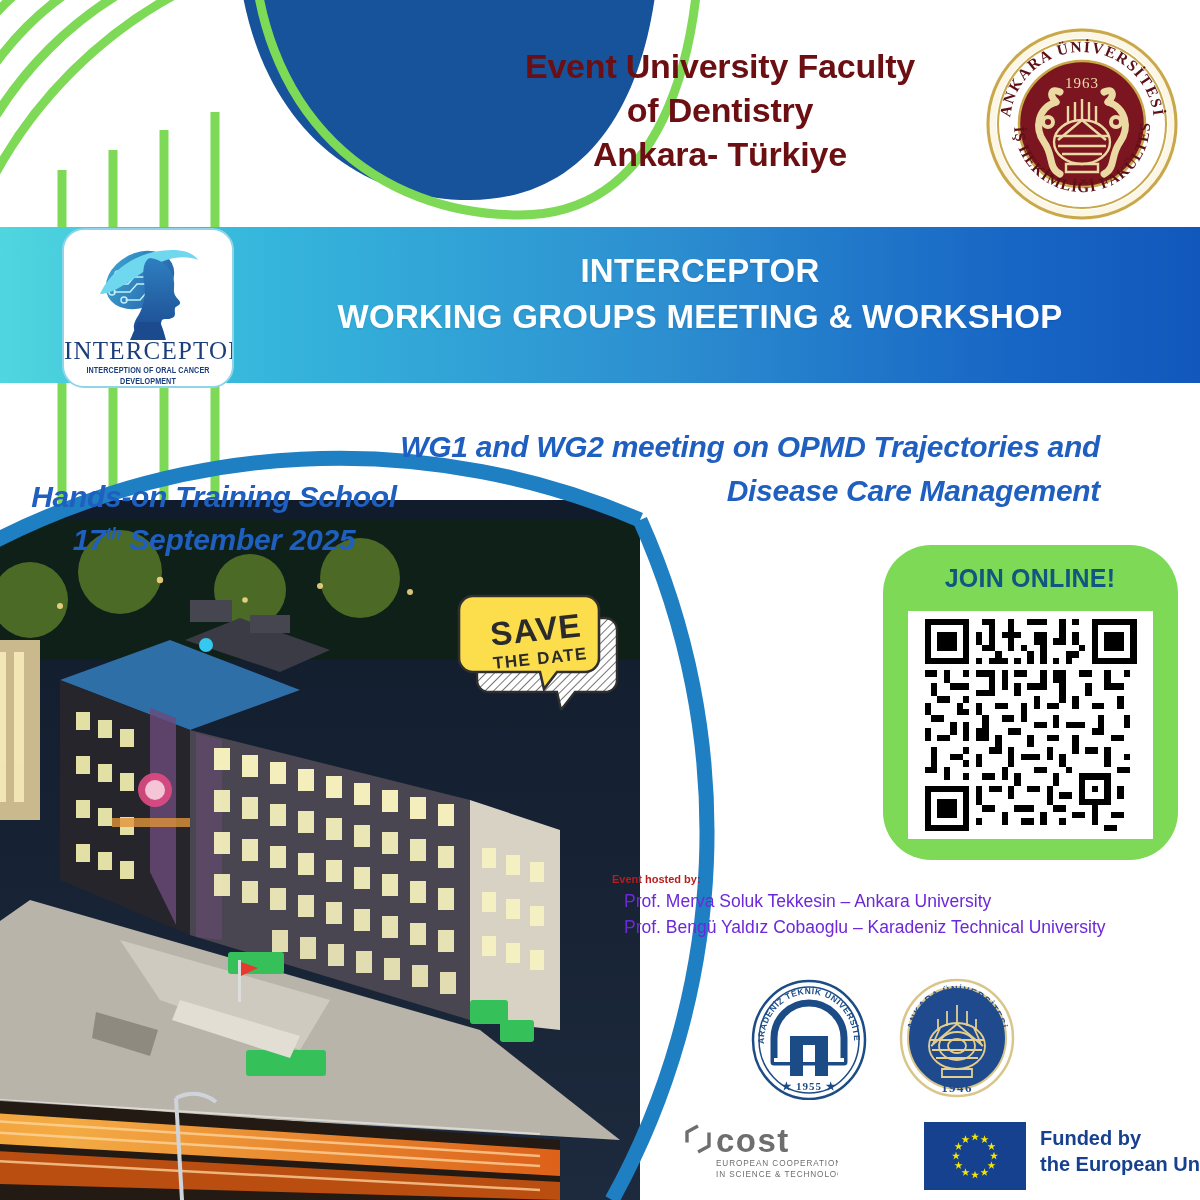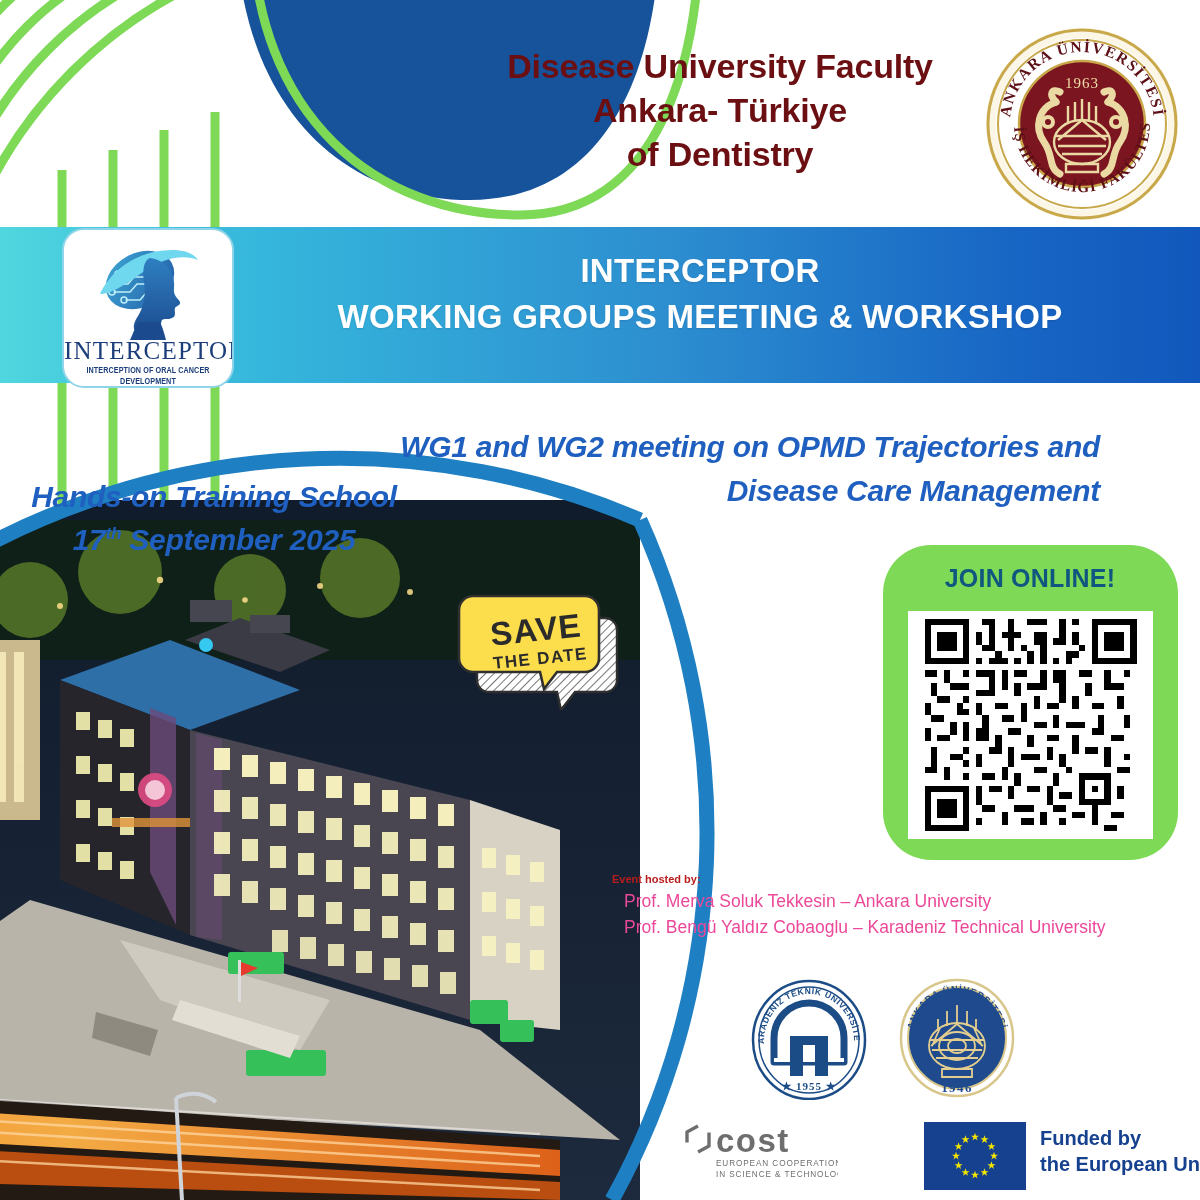--- a/index.html
+++ b/index.html
@@ -88,21 +88,21 @@
   }
   .qr-wrap{
     position:absolute;left:25px;top:66px;width:245px;height:228px;
     background:#ffffff;padding:8px;box-sizing:border-box;
   }
   .qr-wrap svg{display:block;width:100%;height:100%;}
 
   
   .hosts{position:absolute;left:612px;top:872px;width:540px;}
   .hosts .h-title{color:#b91c1c;font-weight:bold;font-size:11px;line-height:1.45;}
-  .hosts .h-line{color:#ec4899;font-size:17.5px;line-height:1.50;padding-left:12px;white-space:nowrap;}
+  .hosts .h-line{color:#6d28d9;font-size:17.5px;line-height:1.50;padding-left:12px;white-space:nowrap;}
 
   
   .seal-ktu{position:absolute;left:748px;top:978px;width:122px;height:122px;}
   .seal-au{position:absolute;left:898px;top:978px;width:118px;height:122px;}
   .cost-logo{position:absolute;left:678px;top:1120px;width:160px;height:62px;}
   .eu-logo{position:absolute;left:924px;top:1122px;width:300px;height:58px;}
   .eu-flag{position:absolute;left:0;top:0;width:102px;height:68px;background:#16418F;}
   .eu-text{
     position:absolute;left:116px;top:3px;color:#16418F;font-weight:bold;
     font-size:20px;line-height:1.30;white-space:nowrap;
@@ -332,23 +332,23 @@
           <path d="M 176 1098 q 22 -10 40 4"></path>
         </g>
       </g>
 
       <path d="M -420 1200 A 760 760 0 0 1 640 520" fill="none" stroke="#1E7FC2" stroke-width="15"></path>
       <path d="M 640 520 A 760 760 0 0 1 612 1200" fill="none" stroke="#1E7FC2" stroke-width="15"></path>
     </g>
   </svg>
 
   <div class="header-title">
-    <span class="ln">Disease University Faculty</span>
+    <span class="ln">Event University Faculty</span>
+    <span class="ln">of Dentistry</span>
     <span class="ln">Ankara- Türkiye</span>
-    <span class="ln">of Dentistry</span>
   </div>
 
   <svg style="position:absolute;left:982px;top:24px;width:200px;height:200px;" viewBox="0 0 200 200" xmlns="http://www.w3.org/2000/svg">
     <defs>
       <path id="arcTop" d="M 28 100 A 72 72 0 0 1 172 100"></path>
       <path id="arcBot" d="M 32 100 A 68 68 0 0 0 168 100"></path>
     </defs>
     <circle cx="100" cy="100" r="96" fill="#FBF6E6"></circle>
     <circle cx="100" cy="100" r="94" fill="none" stroke="#C8A84B" stroke-width="3"></circle>
     <circle cx="100" cy="100" r="86" fill="#ffffff"></circle>

